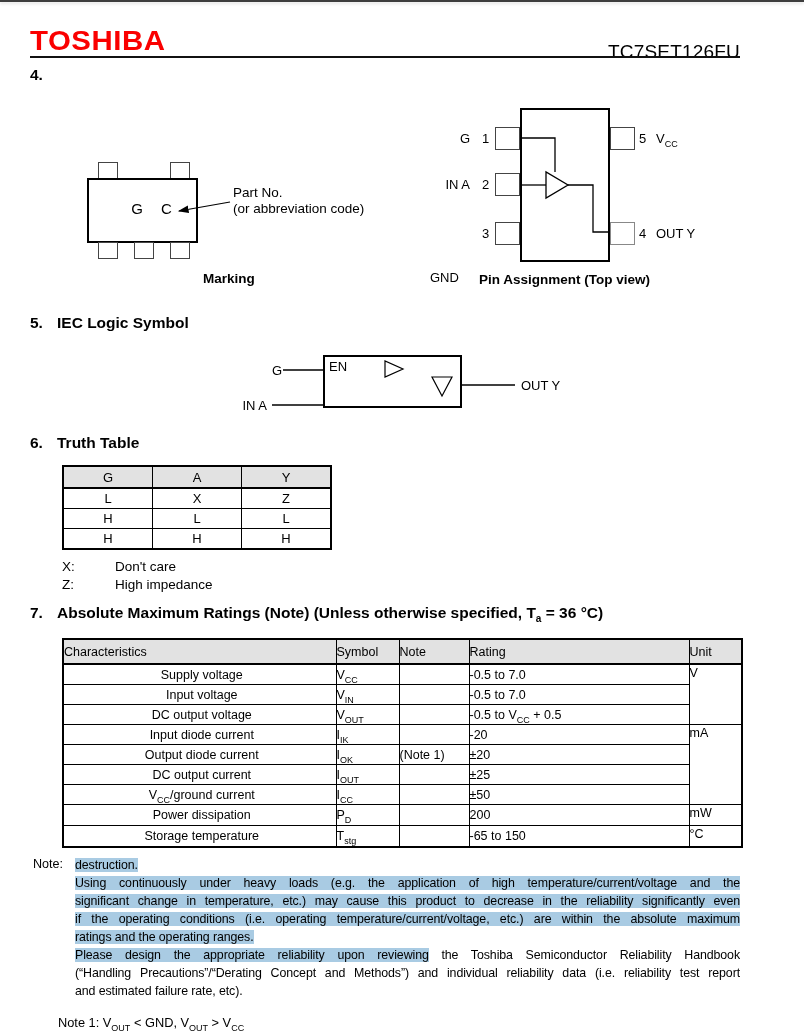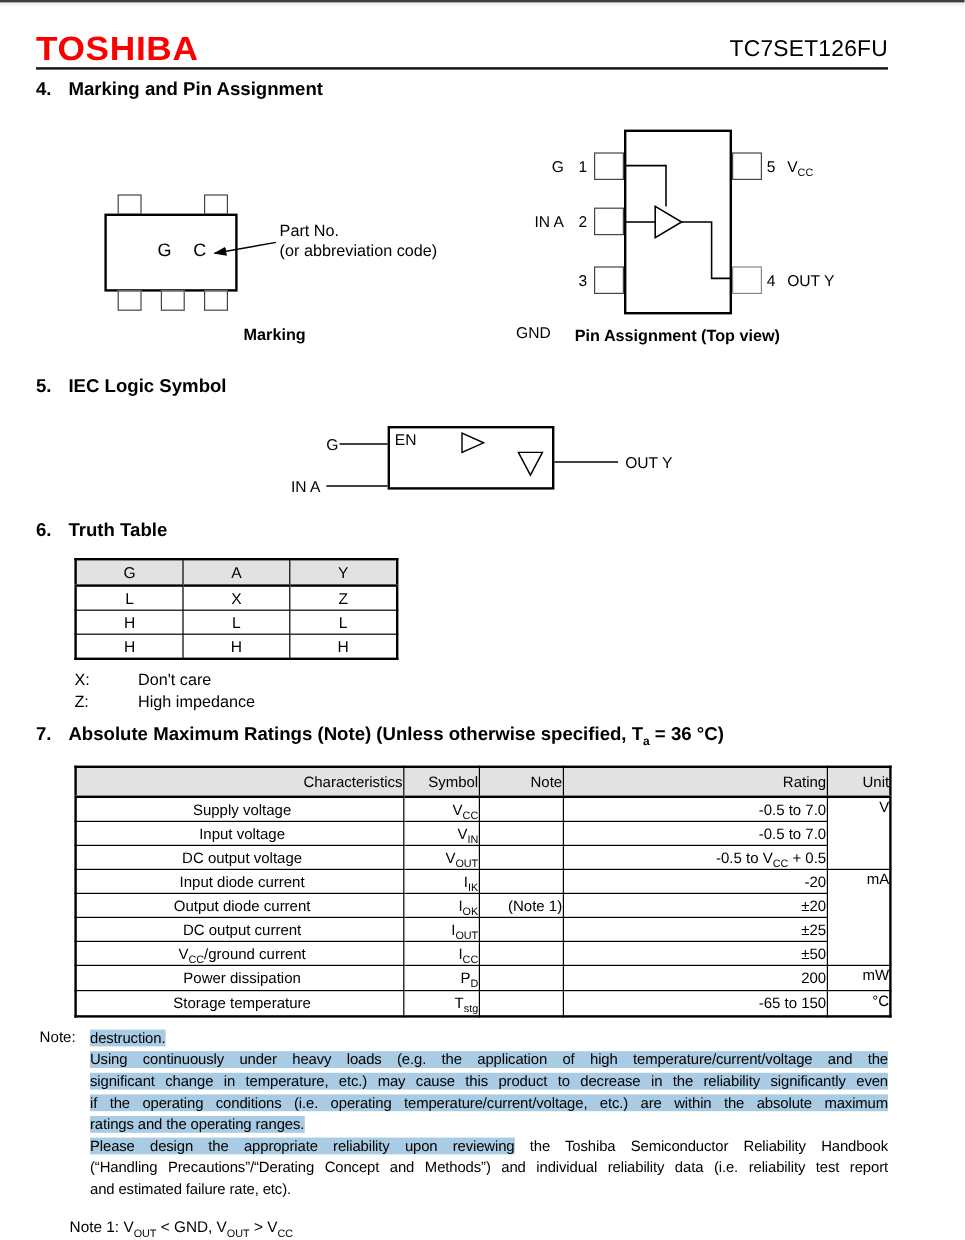--- a/index.html
+++ b/index.html
@@ -4,21 +4,21 @@
 <style>
   html,body{margin:0;padding:0;background:#fff;}
   #page{position:relative;width:804px;height:1033px;background:#ffffff;
         font-family:"Liberation Sans",sans-serif;color:#000;overflow:hidden;}
   .abs{position:absolute;}
 
   
   .topbar{left:0;top:0;width:804px;height:2px;background:#3e3e3e;box-shadow:0 2px 3px rgba(0,0,0,.12);}
   .logo{left:30px;top:25px;font-size:28px;font-weight:bold;color:#fa0000;
         letter-spacing:.5px;transform:scaleX(1.05);transform-origin:left;}
-  .partno{top:31px;right:64px;font-size:19px;letter-spacing:.2px;}
+  .partno{top:41px;right:64px;font-size:19px;letter-spacing:.2px;}
   .hrule{left:30px;top:56px;width:710px;border-top:2px solid #111;}
 
   
   .sec-h{display:flex;font-size:15.5px;font-weight:bold;white-space:nowrap;}
   .sec-h .num{width:27px;flex:0 0 27px;}
   .sec-h sub{font-size:10px;line-height:0;}
 
   
   .pkg-body{border:2px solid #000;background:#fff;}
   .pin-box{border:1px solid #444;background:#fff;}
@@ -35,21 +35,21 @@
          font-size:13px;padding:0;}
   .tt tr.head td{background:#e2e2e2;border-bottom:2px solid #000;height:20px;}
 
   
   .legend-key{font-size:13.5px;}
   .legend-val{font-size:13.5px;}
 
   
   .rt{position:absolute;left:62px;top:638px;width:679px;table-layout:fixed;border:2px solid #000;}
   .rt th,.rt td{border:1px solid #000;font-size:12.5px;font-weight:normal;
-        text-align:right;padding:0;height:19px;white-space:nowrap;overflow:hidden;}
+        text-align:left;padding:0;height:19px;white-space:nowrap;overflow:hidden;}
   .rt thead th{background:#e2e2e2;height:23px;border-bottom:2px solid #000;}
   .rt .char{text-align:center;padding-left:4px;}
   .rt .unit{vertical-align:top;padding-top:1px;}
   .rt sub{font-size:9px;line-height:0;}
 
   
   .note-label{left:33px;top:857px;font-size:12.6px;}
   .note-block{left:75px;top:856px;width:665px;}
   .note-line{height:18px;line-height:18px;font-size:12.4px;letter-spacing:-.1px;overflow:hidden;}
   .just{text-align:justify;text-align-last:justify;}
@@ -62,21 +62,20 @@
 <div id="page">
 
   <div class="abs topbar"></div>
 
   <div class="abs logo">TOSHIBA</div>
   <div class="abs partno">TC7SET126FU</div>
   <div class="abs hrule"></div>
 
   <div class="abs sec-h" style="left:30px;top:66px;">
     <span class="num">4.</span>
-    <span>Marking and Pin Assignment</span>
   </div>
 
   <div class="abs pin-box" style="left:98px;top:162px;width:18px;height:15px;"></div>
   <div class="abs pin-box" style="left:170px;top:162px;width:18px;height:15px;"></div>
   <div class="abs pkg-body" style="left:87px;top:178px;width:107px;height:61px;"></div>
   <div class="abs pin-box" style="left:98px;top:242px;width:18px;height:15px;"></div>
   <div class="abs pin-box" style="left:134px;top:242px;width:18px;height:15px;"></div>
   <div class="abs pin-box" style="left:170px;top:242px;width:18px;height:15px;"></div>
   <div class="abs" style="left:89px;top:200px;width:125px;text-align:center;font-size:15px;word-spacing:14px;">G C</div>
   <svg class="abs" style="left:170px;top:196px;" width="70" height="22">

